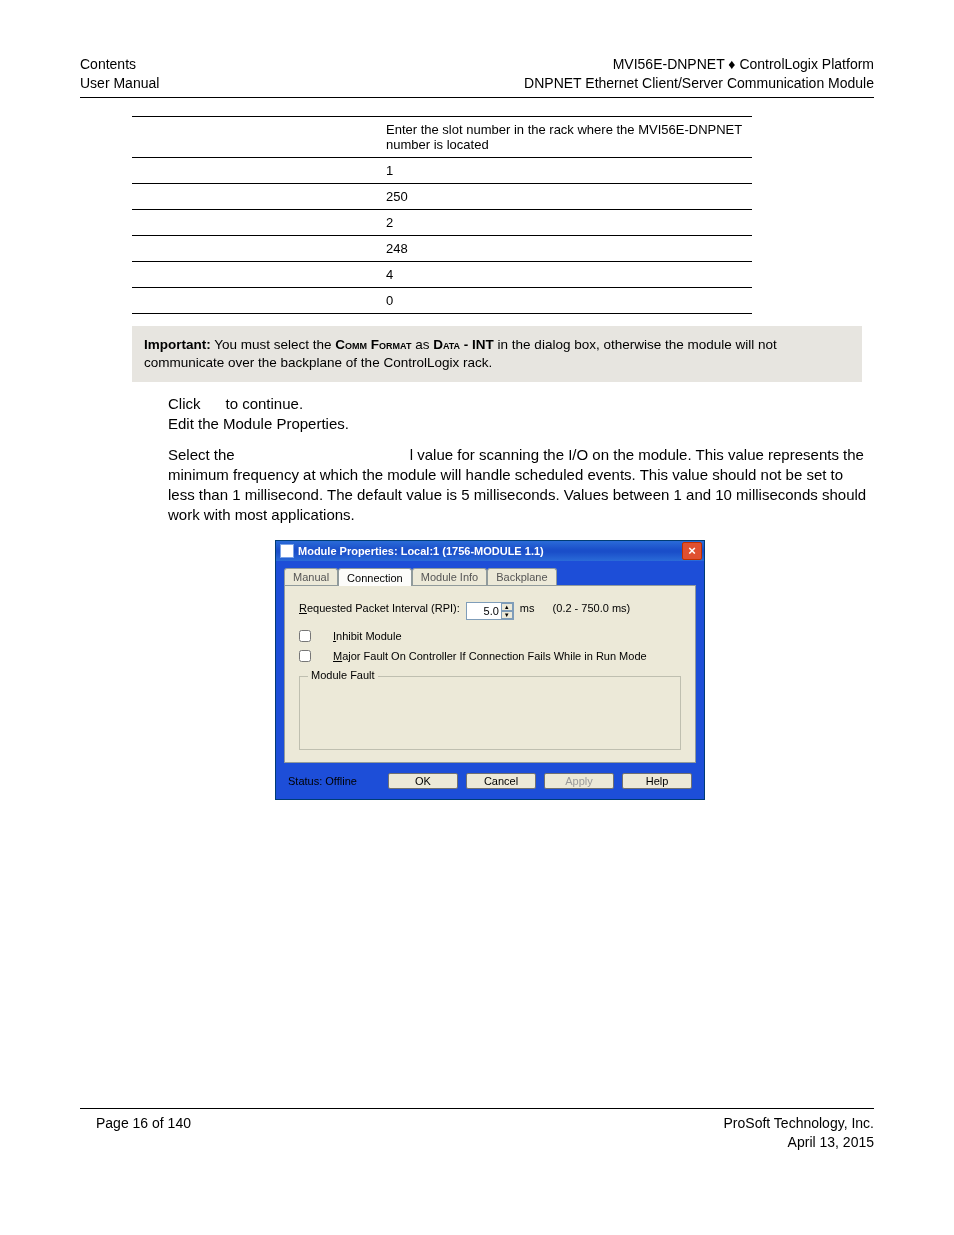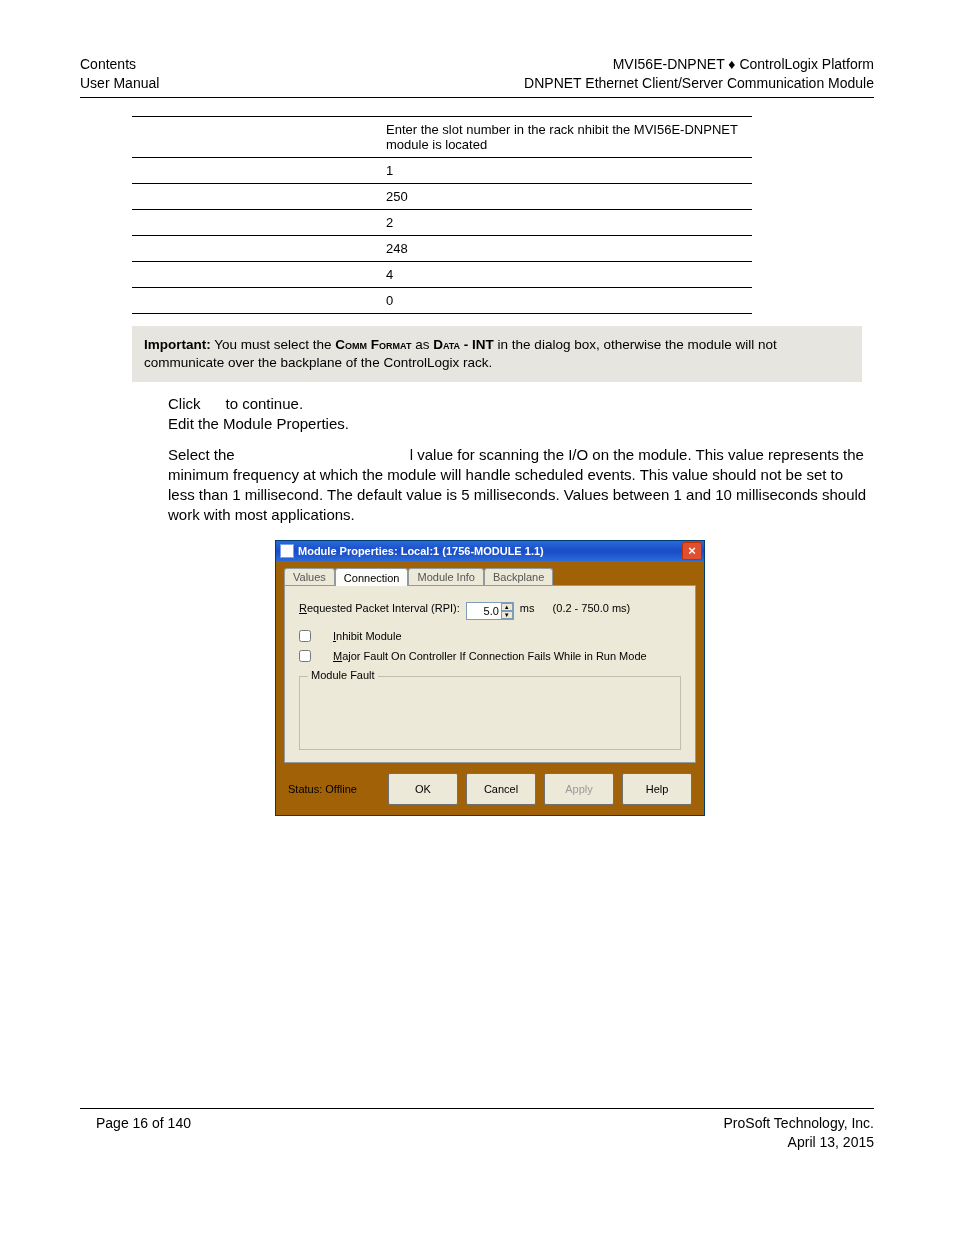--- a/index.html
+++ b/index.html
@@ -67,21 +67,21 @@
     margin-bottom: 10px;
   }
 
   
   .dialog-wrap {
     margin: 14px 0 0 195px;
     width: 430px;
   }
   .dialog {
     border: 1px solid #003c74;
-    background: #a16207;
+    background: #1d4ed8;
     font-family: Tahoma, Arial, sans-serif;
     font-size: 11px;
     color: #000;
   }
   .titlebar {
     background: linear-gradient(to bottom, #2a6bd8 0%, #1a4ec9 45%, #1a4ec9 55%, #2a6bd8 100%);
     color: #fff;
     display: flex;
     align-items: center;
     height: 20px;
@@ -211,21 +211,21 @@
   .dialog-footer {
     display: flex;
     align-items: center;
     padding: 10px 12px 10px 12px;
     gap: 8px;
     font-size: 11px;
   }
   .status { flex: 1 1 auto; }
   .dlg-btn {
     width: 70px;
-    height: 32px;
+    height: 16px;
     border: 1px solid #707070;
     border-radius: 2px;
     background: #ece9d8;
     font-size: 11px;
     font-family: Tahoma, Arial, sans-serif;
     cursor: pointer;
   }
   .dlg-btn.disabled {
     color: #9a9a9a;
     cursor: default;
@@ -266,21 +266,21 @@
       <div>MVI56E-DNPNET ♦ ControlLogix Platform</div>
       <div>DNPNET Ethernet Client/Server Communication Module</div>
     </div>
   </div>
   <hr class="header-rule">
 
   <table class="data-table">
     <tbody>
         <tr class="first">
           <td class="left-col"></td>
-          <td>Enter the slot number in the rack nhibit the MVI56E-DNPNET module is located</td>
+          <td>Enter the slot number in the rack where the MVI56E-DNPNET number is located</td>
         </tr>
     <tr>
           <td class="left-col"></td>
           <td>1</td>
         </tr>
     <tr>
           <td class="left-col"></td>
           <td>250</td>
         </tr>
     <tr>
@@ -318,21 +318,21 @@
   <div class="dialog-wrap">
     <div class="dialog">
       <div class="titlebar">
         <div class="title-icon"></div>
         <div class="title-text">Module Properties: Local:1 (1756-MODULE 1.1)</div>
         <div class="close-btn">
             <span>×</span>
           </div>
       </div>
       <div class="tabs">
-        <div class="tab">Values</div>
+        <div class="tab">Manual</div>
         <div class="tab active">Connection</div>
         <div class="tab">Module Info</div>
         <div class="tab">Backplane</div>
       </div>
       <div class="tab-panel">
         <div class="field-row">
           <span><u>R</u>equested Packet Interval (RPI):</span>
           <span class="spin-input">
             <input type="text" value="5.0" style="">
             <span class="spin-btns">

